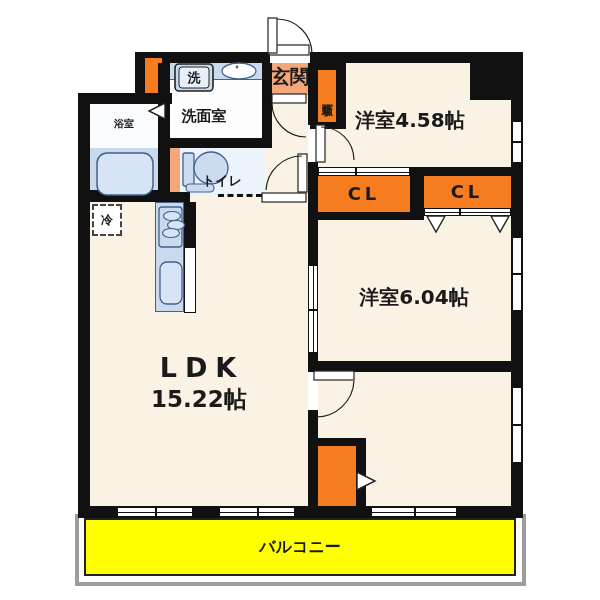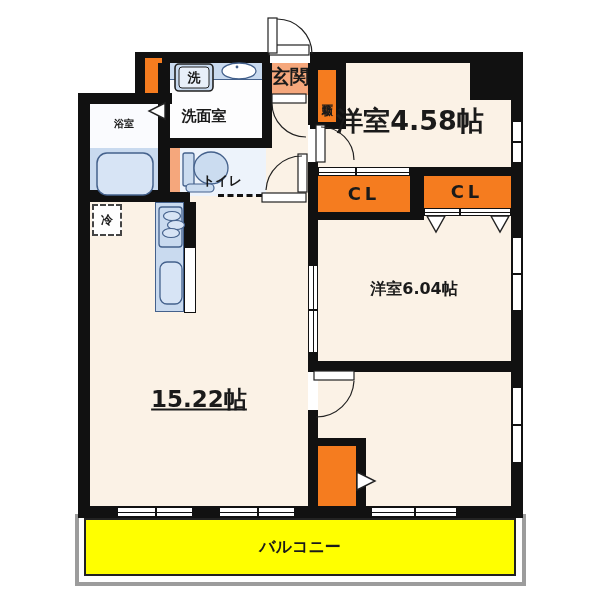--- a/index.html
+++ b/index.html
@@ -163,20 +163,21 @@
     <rect x="160" y="262" width="22" height="42" rx="7" fill="#D7E4F5" stroke="#44618C" stroke-width="1.3"></rect>
   </svg>
 
   <div class="lbl" style="left:124px;top:124px;font-size:10px;">浴室</div>
   <div class="lbl" style="left:204px;top:116px;font-size:15px;">洗面室</div>
   <div class="lbl" style="left:194px;top:77px;font-size:13px;">洗</div>
   <div class="lbl" style="left:290px;top:76px;font-size:19px;font-weight:700;">玄関</div>
   <div class="lbl vtext" style="left:327px;top:96px;font-size:11px;font-weight:700;">下駄箱</div>
   <div class="lbl" style="left:222px;top:168px;font-size:13px;margin-top:12px;">トイレ</div>
   <div class="lbl" style="left:107px;top:220px;font-size:12px;">冷</div>
-  <div class="lbl" style="left:199px;top:399px;font-size:23px;font-weight:700;text-decoration:underline;">15.22帖</div>
-  <div class="lbl" style="left:410px;top:120px;font-size:27px;">洋室4.58帖</div>
+  <div class="lbl" style="left:202px;top:367px;font-size:27px;letter-spacing:8px;font-weight:700;">LDK</div>
+  <div class="lbl" style="left:199px;top:399px;font-size:23px;font-weight:700;">15.22帖</div>
+  <div class="lbl" style="left:410px;top:120px;font-size:20px;">洋室4.58帖</div>
   <div class="lbl" style="left:364px;top:194px;font-size:18px;font-weight:700;letter-spacing:4px;">CL</div>
   <div class="lbl" style="left:467px;top:192px;font-size:18px;font-weight:700;letter-spacing:4px;">CL</div>
-  <div class="lbl" style="left:414px;top:289px;font-size:16px;">洋室6.04帖</div>
+  <div class="lbl" style="left:414px;top:297px;font-size:20px;">洋室6.04帖</div>
   <div class="lbl" style="left:300px;top:547px;font-size:16px;font-weight:700;">バルコニー</div>
 
 </div>
 
 </body></html>

